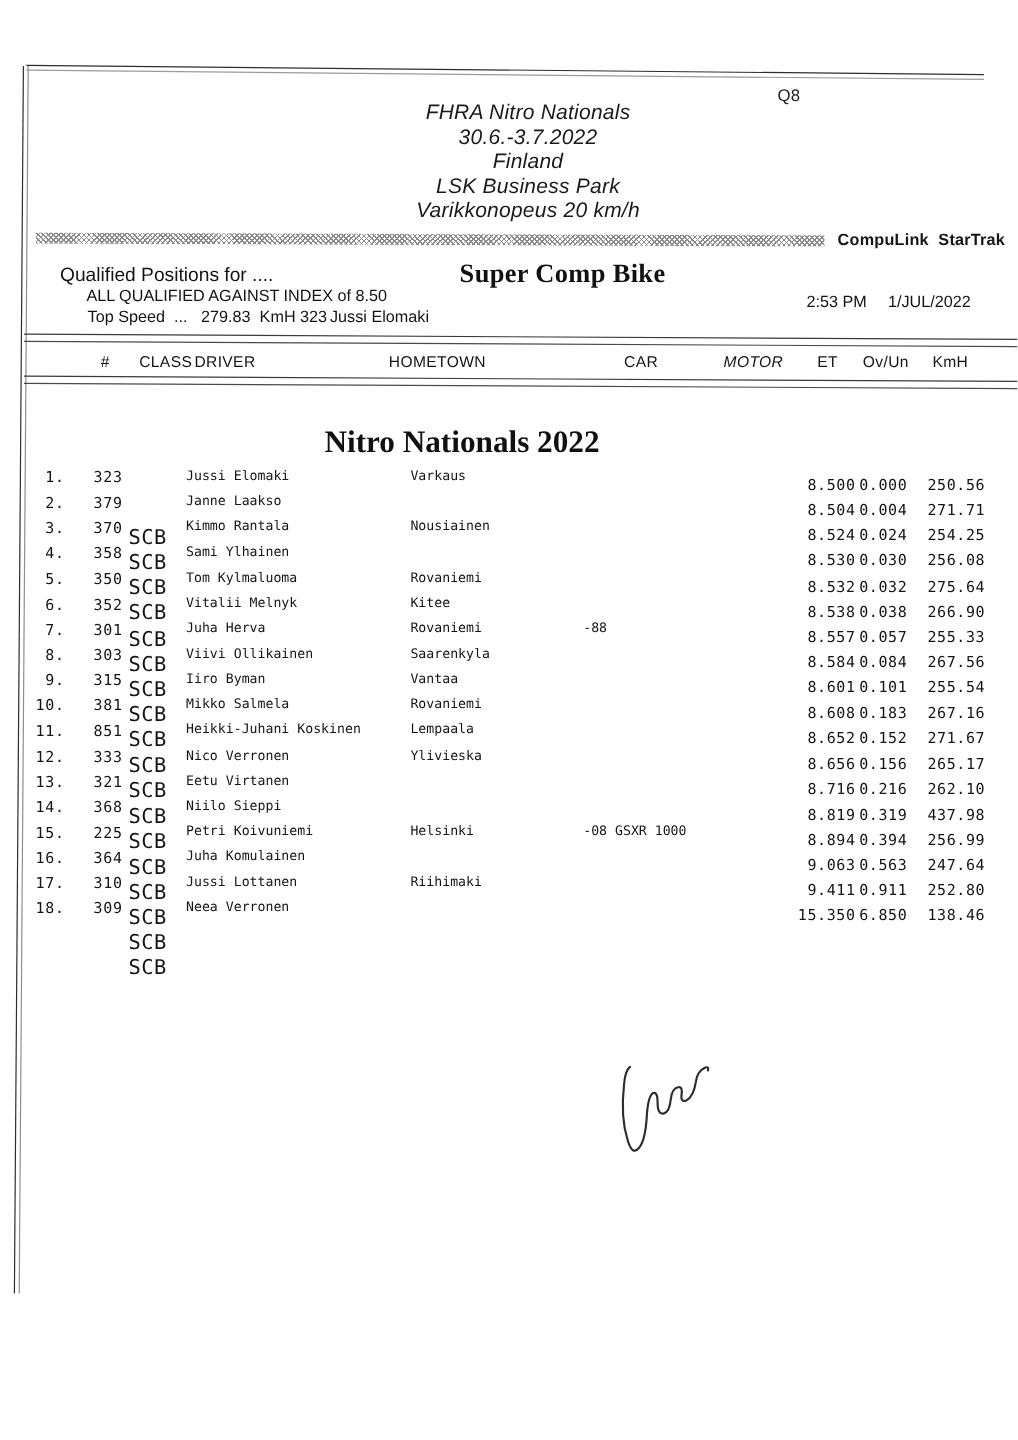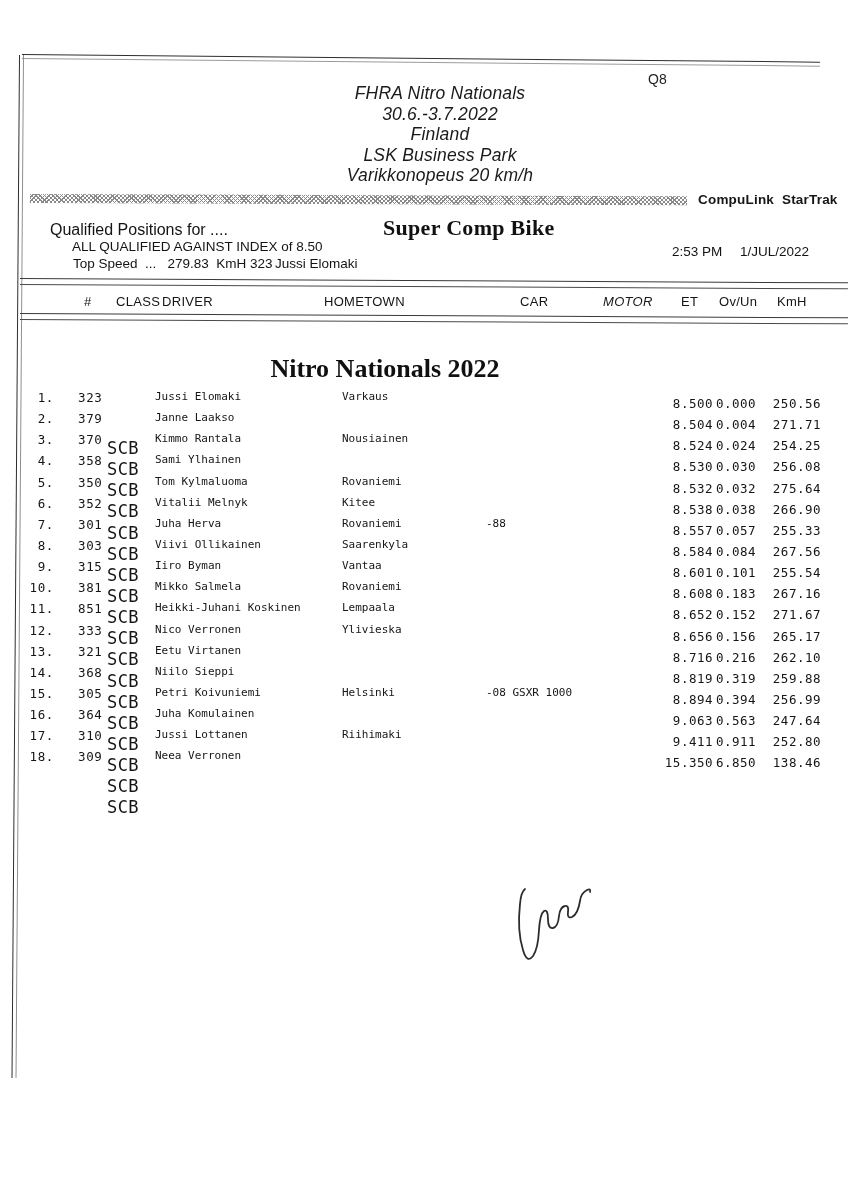--- a/index.html
+++ b/index.html
@@ -305,26 +305,26 @@
     <div class="row">
       <span class="cell c-pos">14.</span>
       <span class="cell c-num">368</span>
       <span class="cell c-cls">SCB</span>
       <span class="cell c-driver">Niilo Sieppi</span>
       <span class="cell c-hometown"></span>
       <span class="cell c-car"></span>
       <span class="cell c-motor"></span>
       <span class="cell c-et">8.819</span>
       <span class="cell c-ovun">0.319</span>
-      <span class="cell c-kmh">259.88</span>
+      <span class="cell c-kmh">437.98</span>
     </div>
 
     <div class="row">
       <span class="cell c-pos">15.</span>
-      <span class="cell c-num">305</span>
+      <span class="cell c-num">225</span>
       <span class="cell c-cls">SCB</span>
       <span class="cell c-driver">Petri Koivuniemi</span>
       <span class="cell c-hometown">Helsinki</span>
       <span class="cell c-car">-08 GSXR 1000</span>
       <span class="cell c-motor"></span>
       <span class="cell c-et">8.894</span>
       <span class="cell c-ovun">0.394</span>
       <span class="cell c-kmh">256.99</span>
     </div>
 

